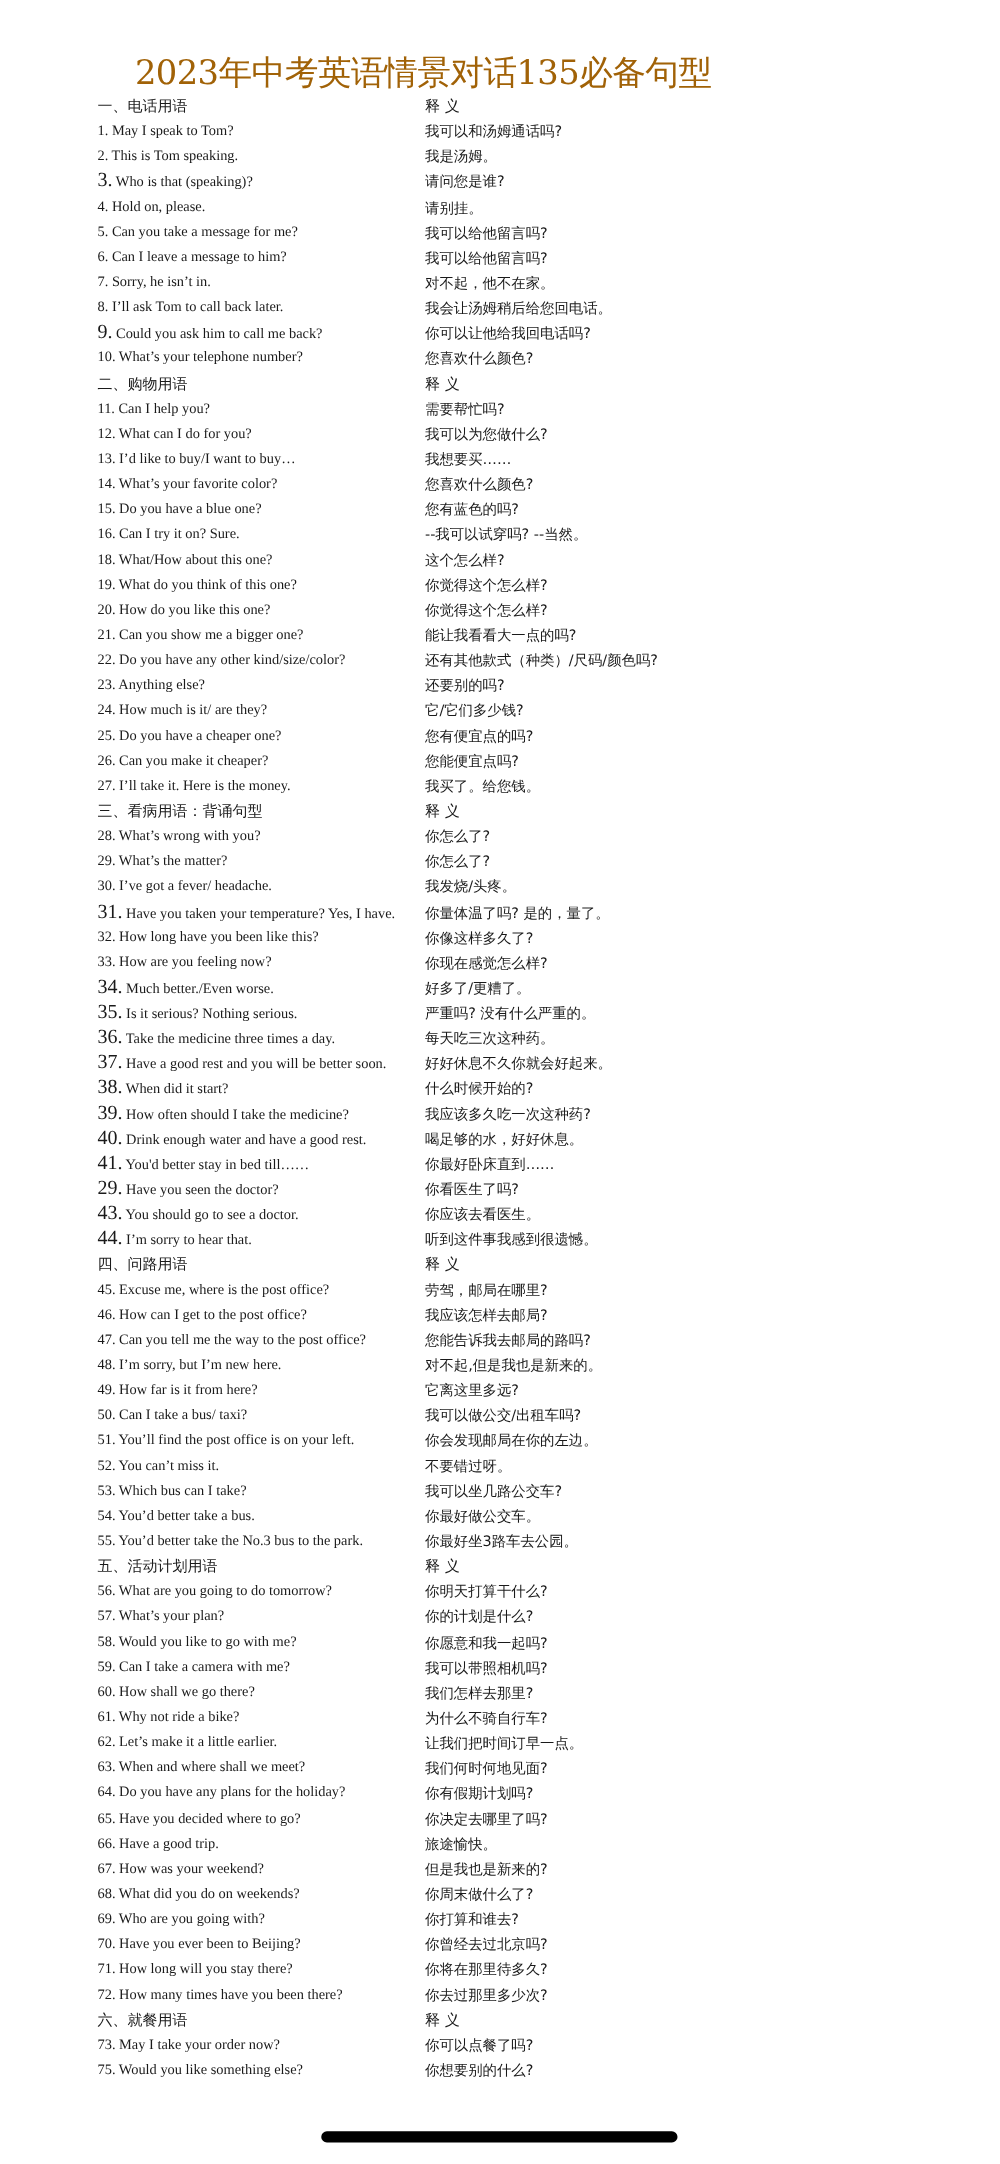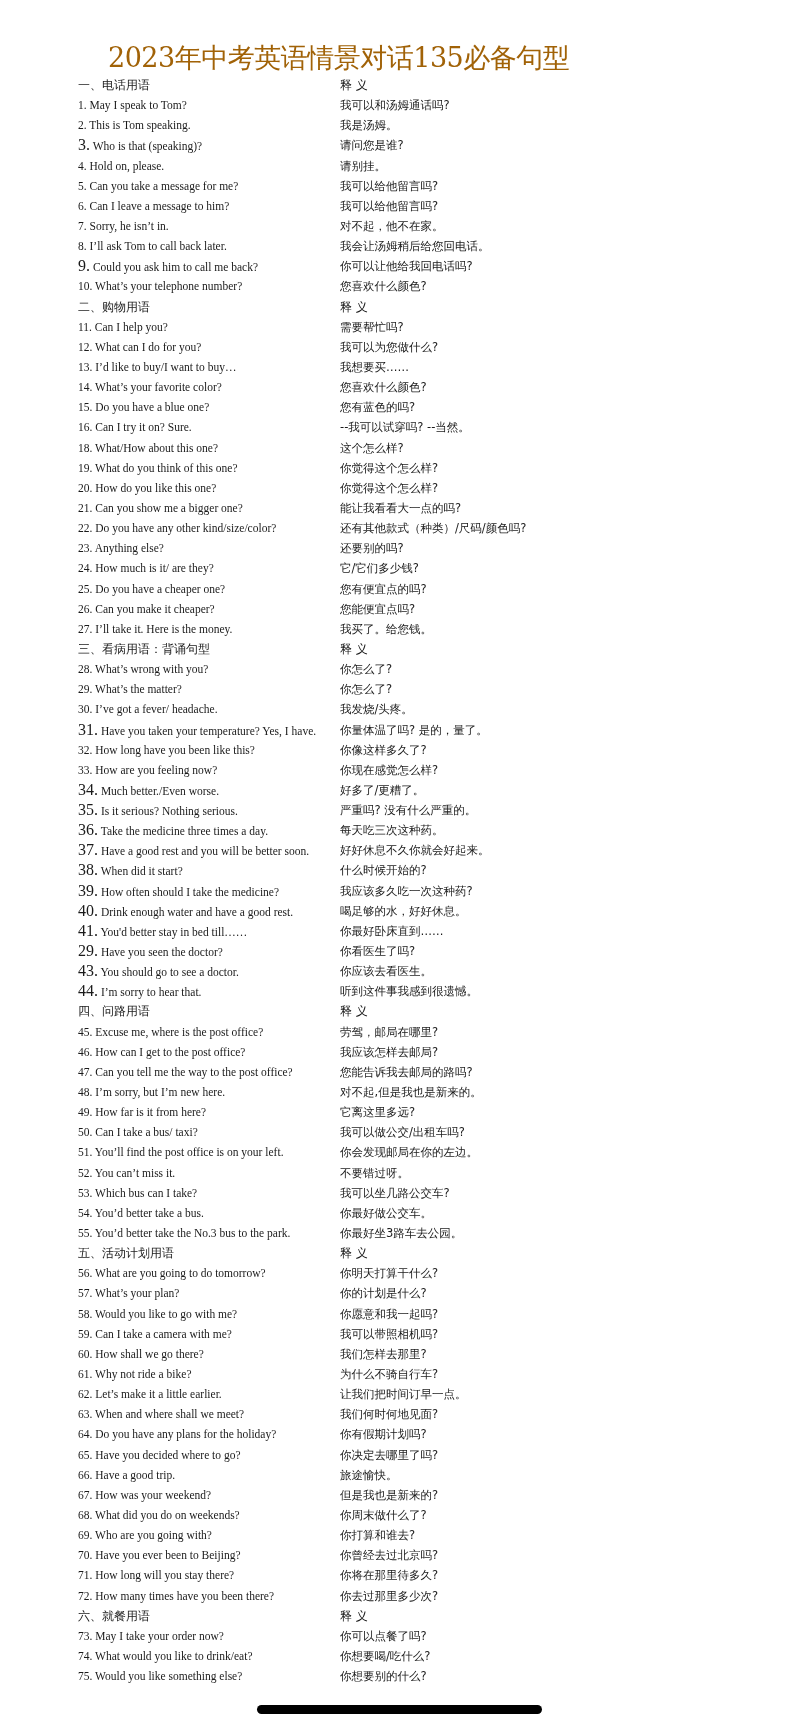--- a/index.html
+++ b/index.html
@@ -346,22 +346,18 @@
   </div>
       <div class="row section">
     <span class="en"> <span class="txt">六、就餐用语</span></span>
     <span class="zh">释 义</span>
   </div>
       <div class="row">
     <span class="en"><span class="num">73.</span> <span class="txt">May I take your order now?</span></span>
     <span class="zh">你可以点餐了吗?</span>
   </div>
       <div class="row">
-    <span class="en"><span class="num">74.</span> <span class="txt">What would you like to drink/eat?</span></span>
-    <span class="zh">你想要喝/吃什么?</span>
-  </div>
-      <div class="row">
     <span class="en"><span class="num">75.</span> <span class="txt">Would you like something else?</span></span>
     <span class="zh">你想要别的什么?</span>
   </div>
     </div>
   <div class="home-bar"></div>
 </div>
 
 </body></html>

